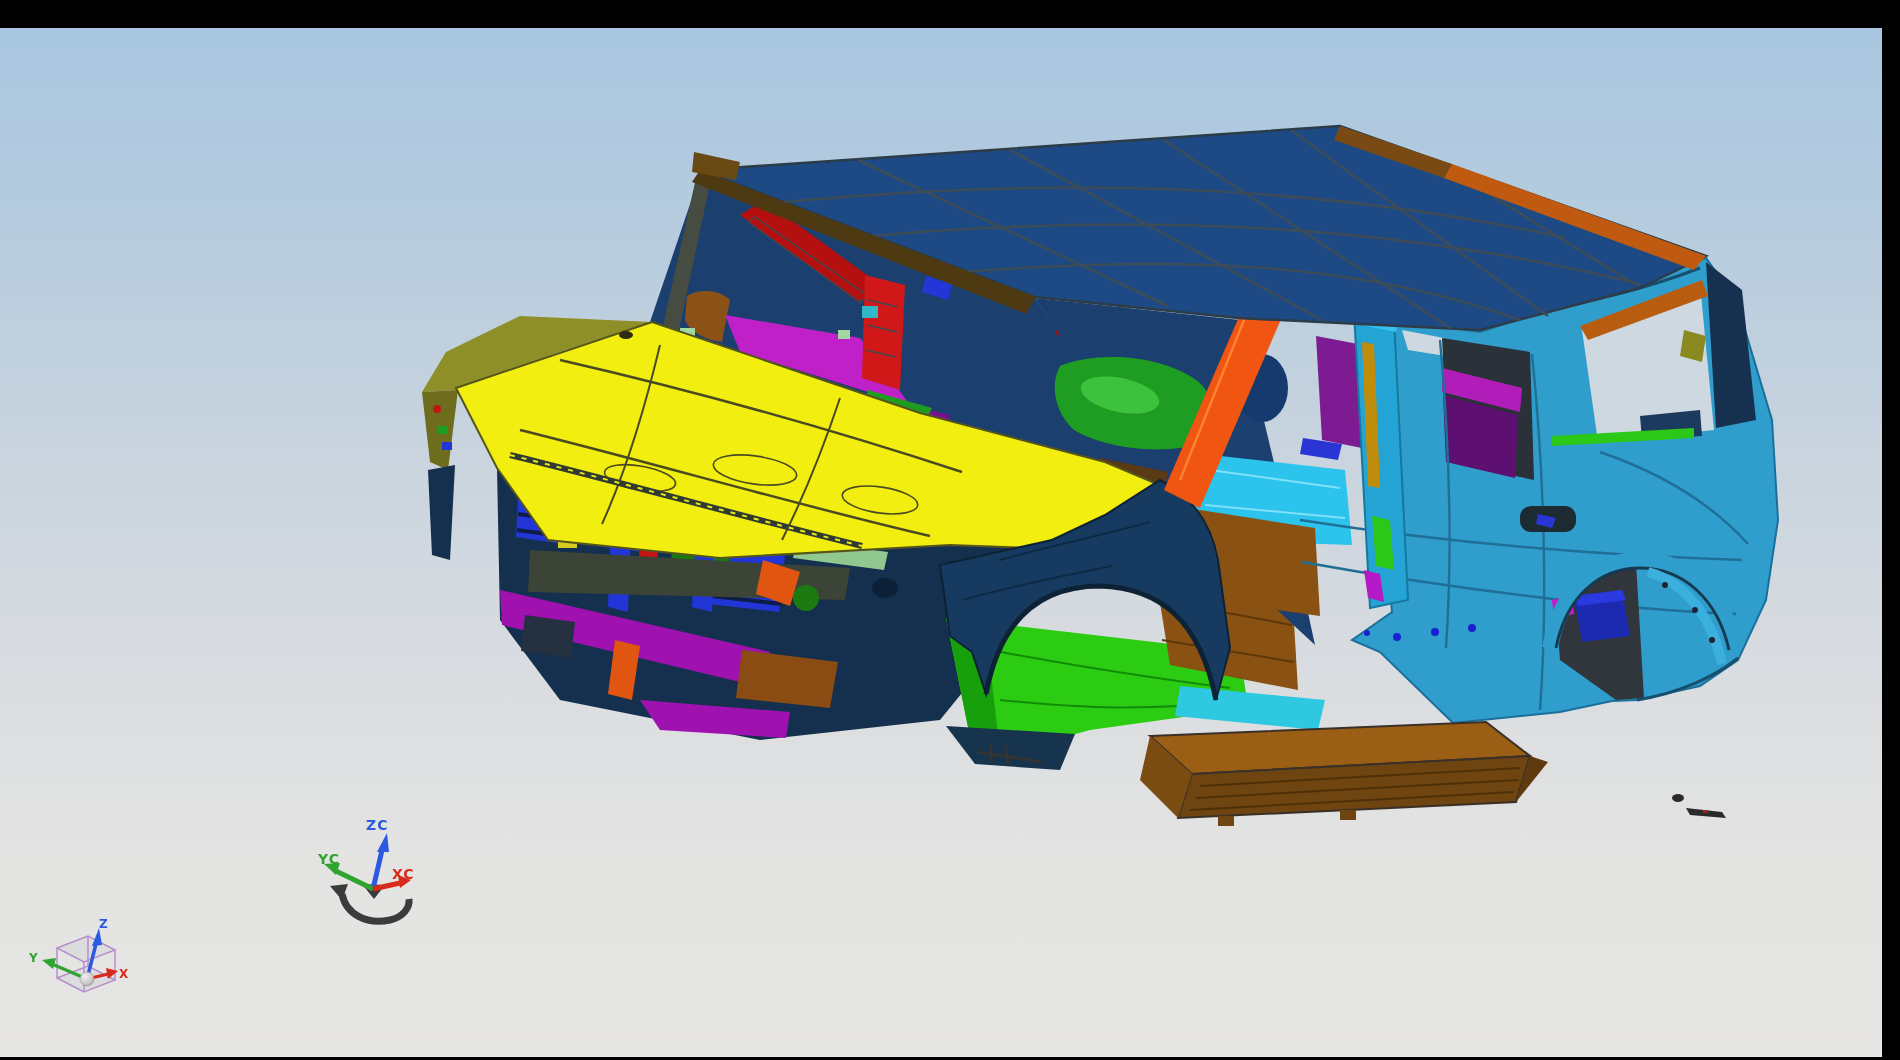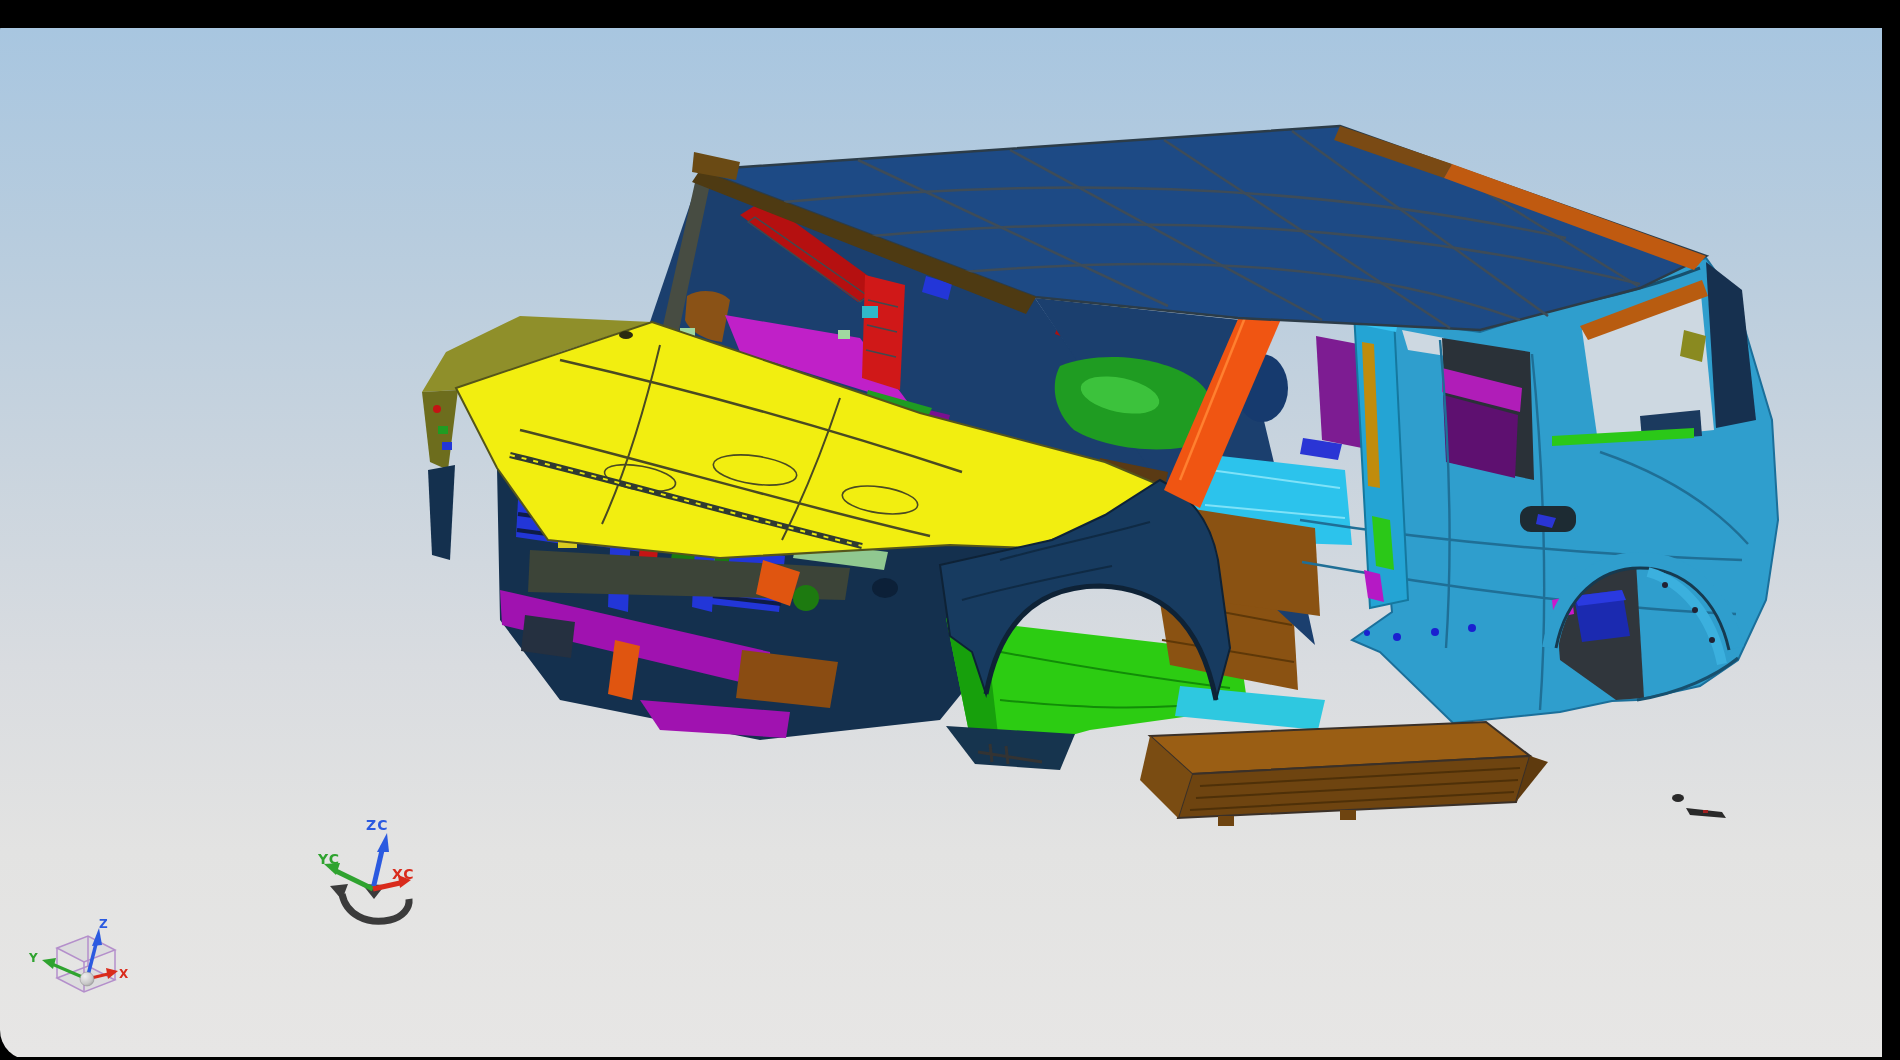--- a/index.html
+++ b/index.html
@@ -1,17 +1,17 @@
 <!DOCTYPE html>
 <html><head>
 <meta charset="utf-8">
 <style>
   html,body{margin:0;padding:0;background:#000;}
   #stage{position:relative;width:1900px;height:1060px;overflow:hidden;background:#000;
-         font-family:"DejaVu Sans","Liberation Sans",sans-serif;border-radius:30px;}
+         font-family:"DejaVu Sans","Liberation Sans",sans-serif;}
   svg{position:absolute;left:0;top:0;display:block;}
   .edge-thin{stroke:#3f4a50;stroke-width:1.4;fill:none;}
   .wcs-label{font-size:14px;font-weight:bold;letter-spacing:1px;}
   .datum-label{font-size:12px;font-weight:bold;}
 </style>
 </head>
 <body>
 
 <div id="stage">
 <svg width="1900" height="1060" viewBox="0 0 1900 1060">

